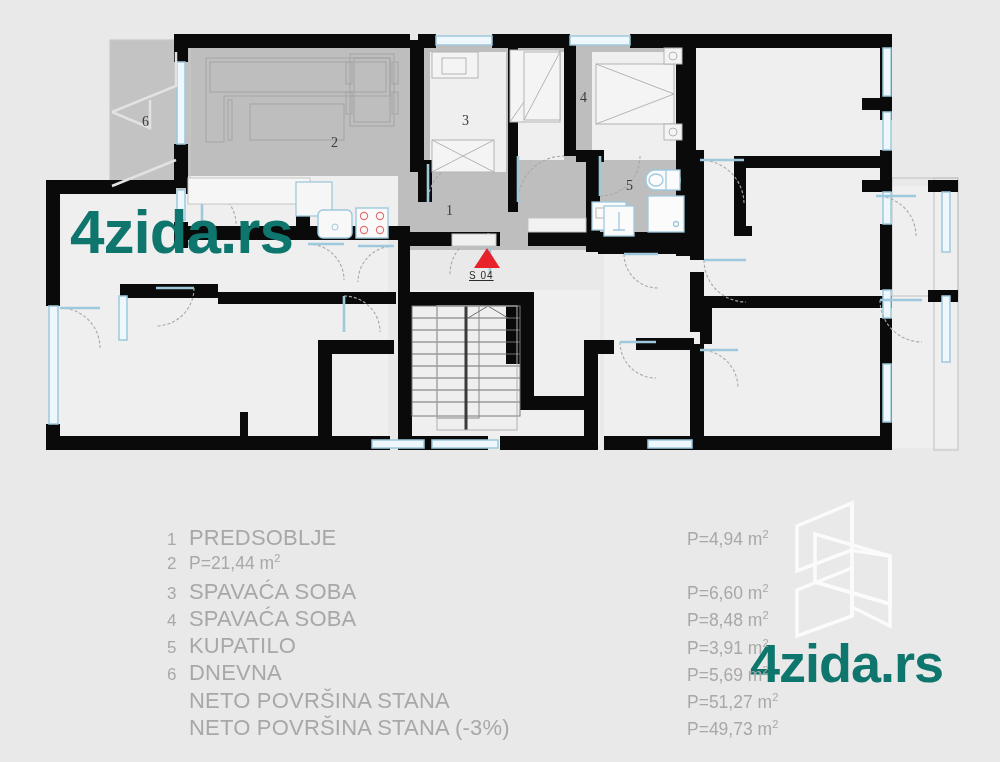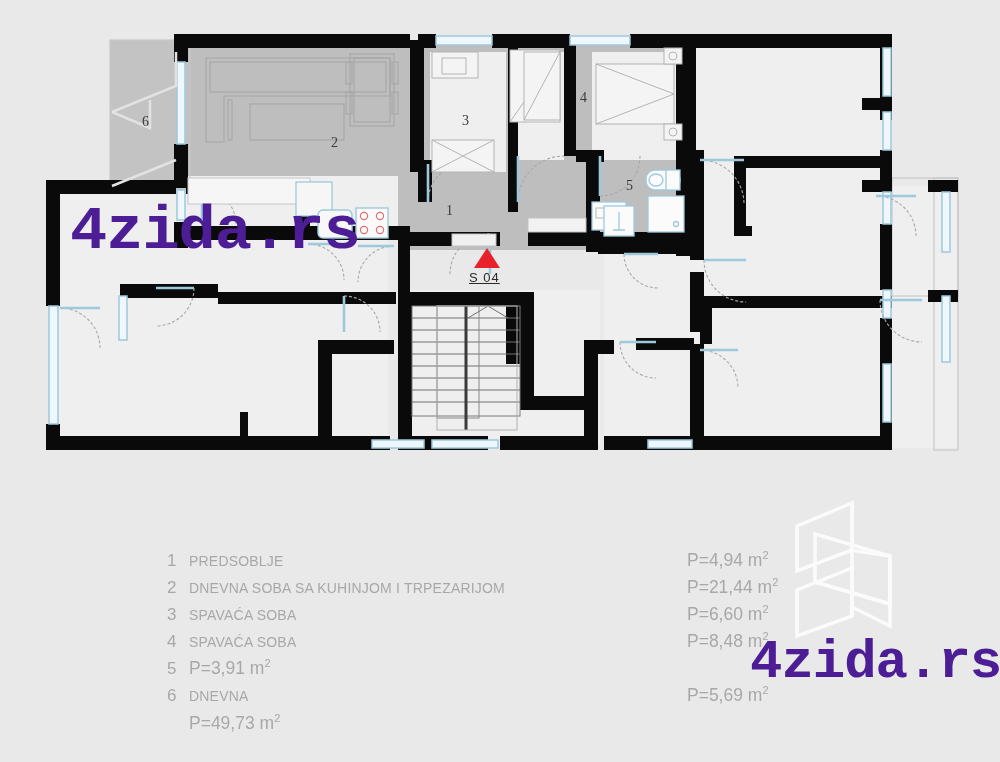--- a/index.html
+++ b/index.html
@@ -6,41 +6,41 @@
   body{
     width:1000px;height:762px;
     background:#e9e9e9;
     font-family:"Liberation Sans", sans-serif;
     overflow:hidden;
     position:relative;
   }
   #stage{position:absolute;left:0;top:0;width:1000px;height:762px;}
   .wm-text{
     position:absolute;
-    font-family:Liberation Mono, monospace;
+    font-family:Liberation Sans, sans-serif;
     font-weight:700;
-    color:#4c1d95;
+    color:#0f766e;
     letter-spacing:-1px;
     user-select:none;
     white-space:nowrap;
   }
   #wm1{left:70px;top:196px;font-size:62px;}
   #wm2{left:750px;top:632px;font-size:54px;}
   #wm-iso{position:absolute;left:795px;top:498px;width:150px;height:150px;}
   .legend{position:absolute;left:167px;top:525px;width:640px;}
   .legend-row{
     display:flex;align-items:baseline;
     height:27.1px;
   }
   .lg-num{width:22px;color:#a8a8a8;font-size:17px;flex:none;}
-  .lg-label{color:#a8a8a8;font-size:14px;letter-spacing:.2px;flex:1;}
-  .lg-area{color:#a8a8a8;font-size:17.5px;width:120px;text-align:left;flex:none;margin-top:24px;}
+  .lg-label{color:#a8a8a8;font-size:22px;letter-spacing:.2px;flex:1;}
+  .lg-area{color:#a8a8a8;font-size:17.5px;width:120px;text-align:left;flex:none;}
   .lg-area sup{font-size:11px;}
   .marker-label{
-    position:absolute;font-size:13px;color:#2b2b2b;
+    position:absolute;font-size:10px;color:#2b2b2b;
     font-family:"Liberation Sans", sans-serif;letter-spacing:1px;text-decoration:underline;
   }
   .room-num{
     position:absolute;font-size:14px;color:#3a3a3a;
     font-family:"Liberation Serif", serif;
   }
 </style>
 </head>
 <body>
 
@@ -322,41 +322,47 @@
   <div class="wm-text" id="wm2">4zida.rs</div>
 
   <div class="legend" id="legend">
       <div class="legend-row">
         <span class="lg-num">1</span>
         <span class="lg-label">PREDSOBLJE</span>
         <span class="lg-area"><span>P=4,94</span> <span>m</span><sup>2</sup></span>
       </div>
       <div class="legend-row">
         <span class="lg-num">2</span>
-        <span class="lg-label">DNEVNA SOBA SA KUHINJOM I TRPEZARIJOM</span>
         <span class="lg-area"><span>P=21,44</span> <span>m</span><sup>2</sup></span>
       </div>
       <div class="legend-row">
         <span class="lg-num">3</span>
         <span class="lg-label">SPAVAĆA SOBA</span>
         <span class="lg-area"><span>P=6,60</span> <span>m</span><sup>2</sup></span>
       </div>
       <div class="legend-row">
         <span class="lg-num">4</span>
         <span class="lg-label">SPAVAĆA SOBA</span>
         <span class="lg-area"><span>P=8,48</span> <span>m</span><sup>2</sup></span>
       </div>
       <div class="legend-row">
         <span class="lg-num">5</span>
+        <span class="lg-label">KUPATILO</span>
         <span class="lg-area"><span>P=3,91</span> <span>m</span><sup>2</sup></span>
       </div>
       <div class="legend-row">
         <span class="lg-num">6</span>
         <span class="lg-label">DNEVNA</span>
         <span class="lg-area"><span>P=5,69</span> <span>m</span><sup>2</sup></span>
       </div>
       <div class="legend-row">
         <span class="lg-num"></span>
+        <span class="lg-label">NETO POVRŠINA STANA</span>
+        <span class="lg-area"><span>P=51,27</span> <span>m</span><sup>2</sup></span>
+      </div>
+      <div class="legend-row">
+        <span class="lg-num"></span>
+        <span class="lg-label">NETO POVRŠINA STANA (-3%)</span>
         <span class="lg-area"><span>P=49,73</span> <span>m</span><sup>2</sup></span>
       </div>
     </div>
 
 </div>
 
 </body></html>

